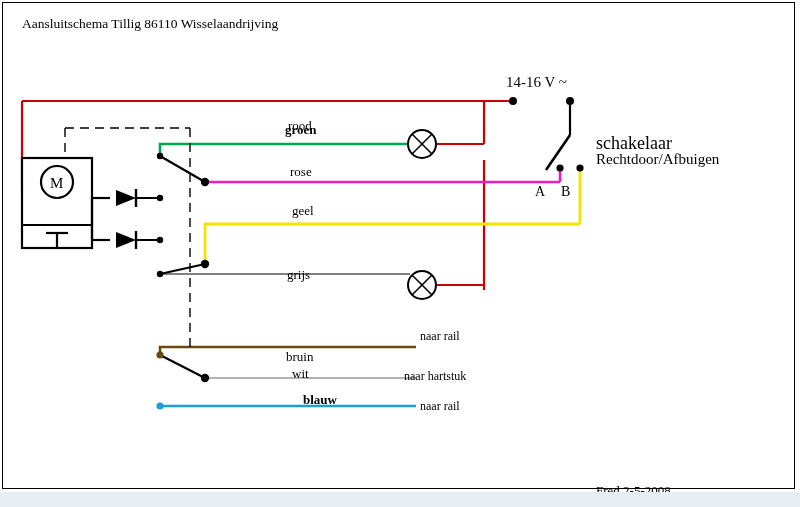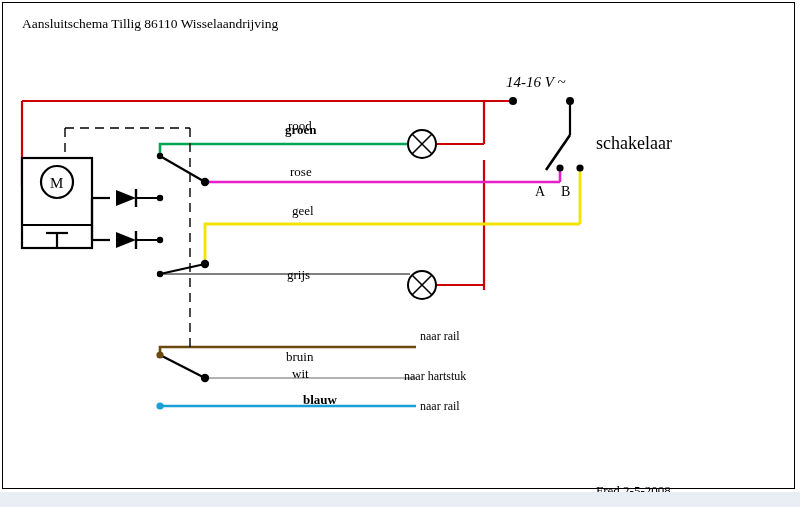--- a/index.html
+++ b/index.html
@@ -57,21 +57,20 @@
   }
   #signature {
     left: 596px;
     top: 484px;
     font-size: 13px;
   }
   #voltage {
     left: 506px;
     top: 75px;
     font-size: 15px;
-    font-style: italic;
   }
   #switch1 {
     left: 596px;
     top: 134px;
     font-size: 18px;
   }
   #switch2 {
     left: 596px;
     top: 152px;
     font-size: 15px;
@@ -223,20 +222,21 @@
   <div class="lbl wirelabel" style="left:286px; top:327px;margin-top:23px;">bruin</div>
   <div class="lbl wirelabel" style="left:292px; top:367px;">wit</div>
   <div class="lbl wirelabel" style="left:303px; top:393px;font-weight:bold;">blauw</div>
 
   <div class="lbl rightlabel" style="left:420px; top:330px;">naar rail</div>
   <div class="lbl rightlabel" style="left:404px; top:370px;">naar hartstuk</div>
   <div class="lbl rightlabel" style="left:420px; top:400px;">naar rail</div>
 
   <div class="lbl" id="voltage">14-16 V ~</div>
   <div class="lbl" id="switch1">schakelaar</div>
+  <div class="lbl" id="switch2">Rechtdoor/Afbuigen</div>
   <div class="lbl" id="termA">A</div>
   <div class="lbl" id="termB">B</div>
 
   <div class="lbl" style="left:50px; top:176px; font-size:15px;">M</div>
 
   <div class="lbl" id="signature">Fred 2-5-2008</div>
 
   <div id="bottomband"></div>
 </div>
 

